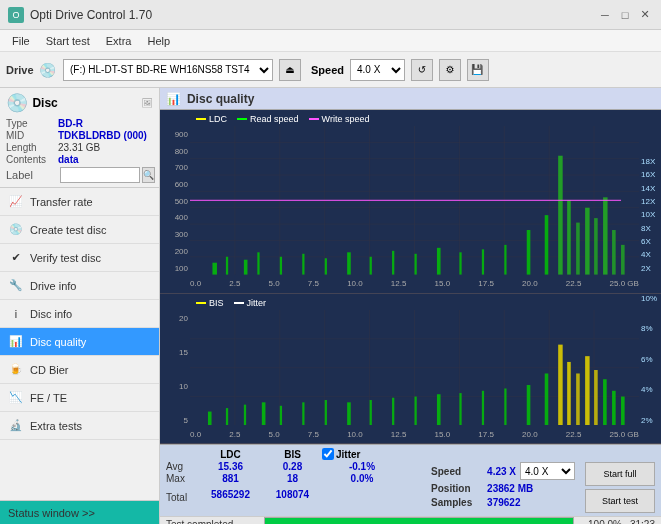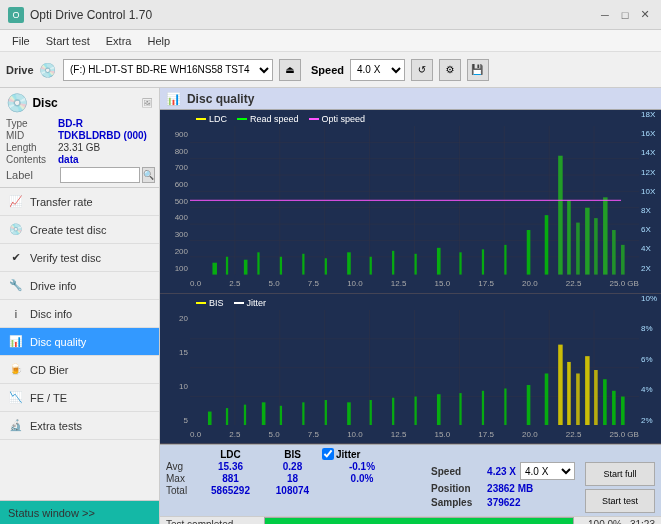--- a/index.html
+++ b/index.html
@@ -425,38 +425,38 @@
           <div class="legend-item">
             <div class="legend-dot" style="background:#ffff00;"></div>
             <span>LDC</span>
           </div>
           <div class="legend-item">
             <div class="legend-dot" style="background:#00ff00;"></div>
             <span>Read speed</span>
           </div>
           <div class="legend-item">
             <div class="legend-dot" style="background:#ff55ff;"></div>
-            <span>Opti speed</span>
+            <span>Write speed</span>
           </div>
         </div>
 
         <div class="y-axis">
           <span class="y-label">900</span>
           <span class="y-label">800</span>
           <span class="y-label">700</span>
           <span class="y-label">600</span>
           <span class="y-label">500</span>
           <span class="y-label">400</span>
           <span class="y-label">300</span>
           <span class="y-label">200</span>
           <span class="y-label">100</span>
         </div>
 
         <div class="y-axis-right">
-          <span class="y-label" style="color:#aaddff;">18X</span>
+          <span class="y-label" style="color:#aaddff;margin-top:47px;">18X</span>
           <span class="y-label" style="color:#aaddff;">16X</span>
           <span class="y-label" style="color:#aaddff;">14X</span>
           <span class="y-label" style="color:#aaddff;">12X</span>
           <span class="y-label" style="color:#aaddff;">10X</span>
           <span class="y-label" style="color:#aaddff;">8X</span>
           <span class="y-label" style="color:#aaddff;">6X</span>
           <span class="y-label" style="color:#aaddff;">4X</span>
           <span class="y-label" style="color:#aaddff;">2X</span>
         </div>
 
@@ -642,21 +642,21 @@
           </div>
 
           <div style="display:flex; gap:2px; align-items:center;">
             <div style="width:30px; font-size:10px; color:#333;">Max</div>
             <div style="width:65px; font-size:10px; color:#0000cc; font-weight:bold; text-align:center;">881</div>
             <div style="width:55px; font-size:10px; color:#0000cc; font-weight:bold; text-align:center;">18</div>
             <div style="width:80px; font-size:10px; color:#0000cc; font-weight:bold; text-align:center;">0.0%</div>
           </div>
 
           <div style="display:flex; gap:2px; align-items:center;">
-            <div style="width:30px; font-size:10px; color:#333;">Total</div>
+            <div style="width:30px; font-size:10px; color:#333;margin-top:7px;">Total</div>
             <div style="width:65px; font-size:10px; color:#0000cc; font-weight:bold; text-align:center;">5865292</div>
             <div style="width:55px; font-size:10px; color:#0000cc; font-weight:bold; text-align:center;">108074</div>
             <div style="width:80px; font-size:10px; color:#0000cc; font-weight:bold; text-align:center;"></div>
           </div>
         </div>
 
         <div style="margin-left:auto; display:flex; gap:10px; align-items:flex-start;">
           <div style="display:flex; flex-direction:column; gap:3px; padding-top:14px;">
             <div style="display:flex; align-items:center; gap:4px;">
               <span style="font-size:10px; font-weight:bold; color:#333; width:52px;">Speed</span>

